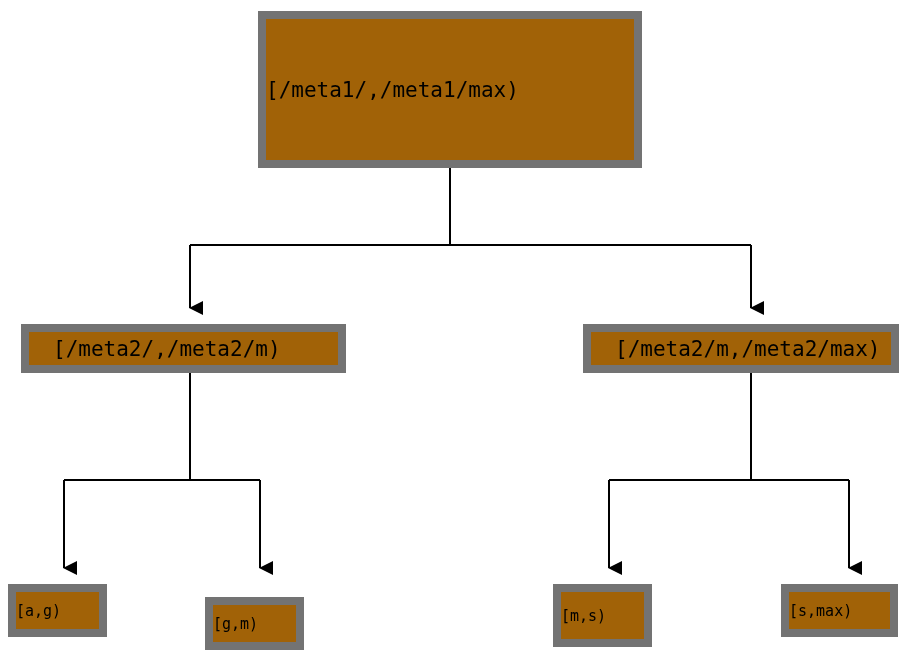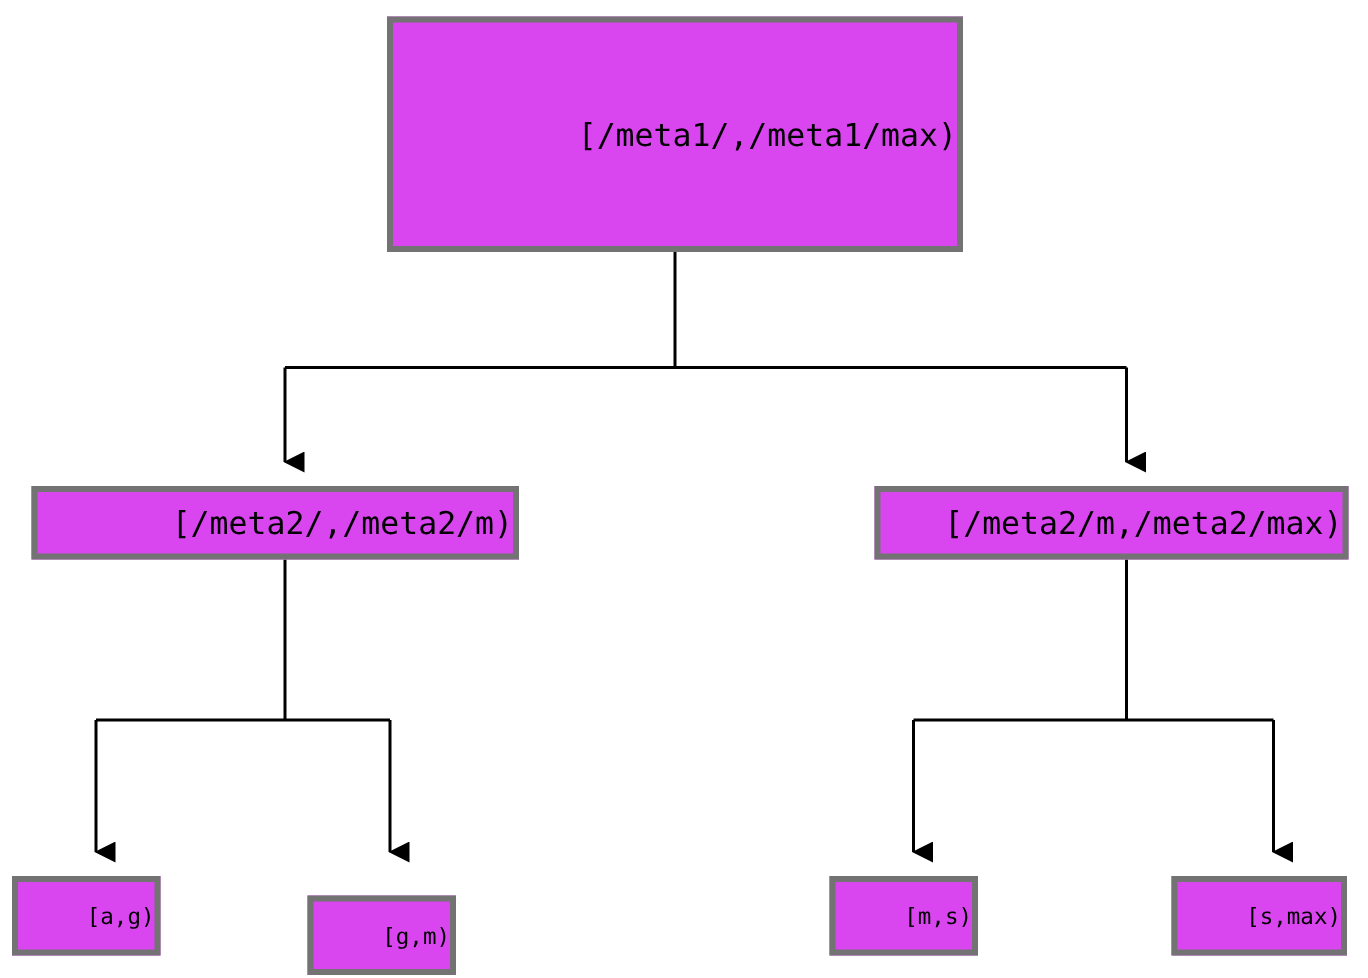--- a/index.html
+++ b/index.html
@@ -24,25 +24,25 @@
     position: absolute;
     top: 0;
     left: 0;
     width: 912px;
     height: 652px;
     display: block;
   }
   .node-box {
     position: absolute;
     box-sizing: border-box;
-    border: 4px solid #737373;
-    background: #d946ef;
+    border: 8px solid #737373;
+    background: #a16207;
     display: flex;
     align-items: center;
-    justify-content: flex-end;
+    justify-content: flex-start;
   }
   .node-label {
     font-family: "DejaVu Sans Mono", "Liberation Mono", monospace;
     color: #000000;
     white-space: pre;
     letter-spacing: 0px;
   }
   .node-root .node-label { font-size: 21px; }
   .node-mid  .node-label { font-size: 21px; margin-left: 24px; }
   .node-leaf .node-label { font-size: 15px; }
@@ -88,21 +88,21 @@
   </div>
 
   <div class="node-box node-leaf" id="node-leaf_1" style="left: 8px; top: 584px; width: 99px; height: 53px;">
     <span class="node-label">[a,g)</span>
   </div>
 
   <div class="node-box node-leaf" id="node-leaf_2" style="left: 205px; top: 584px; width: 99px; height: 53px; margin-top: 13px;">
     <span class="node-label">[g,m)</span>
   </div>
 
-  <div class="node-box node-leaf" id="node-leaf_3" style="left: 553px; top: 584px; width: 99px; height: 53px;">
+  <div class="node-box node-leaf" id="node-leaf_3" style="left: 553px; top: 584px; width: 99px; height: 63px;">
     <span class="node-label">[m,s)</span>
   </div>
 
-  <div class="node-box node-leaf" id="node-leaf_4" style="left: 781px; top: 584px; width: 117px; height: 53px; padding-left: 39px;">
+  <div class="node-box node-leaf" id="node-leaf_4" style="left: 781px; top: 584px; width: 117px; height: 53px;">
     <span class="node-label">[s,max)</span>
   </div>
 
 </div>
 
 </body></html>

